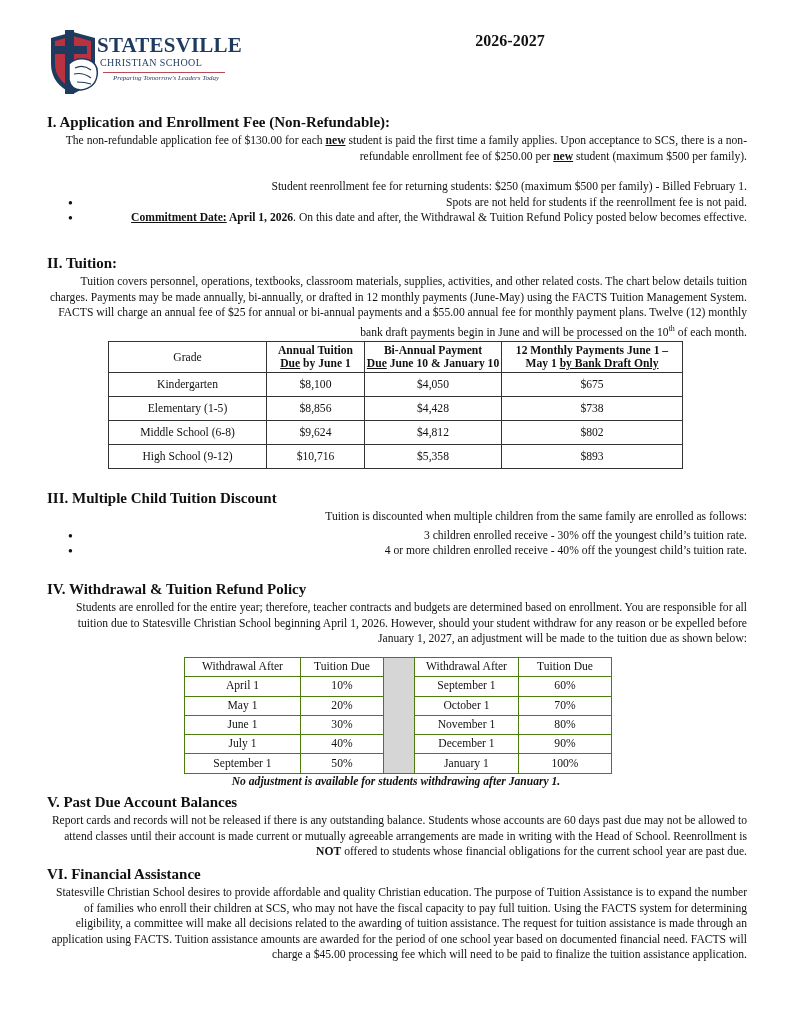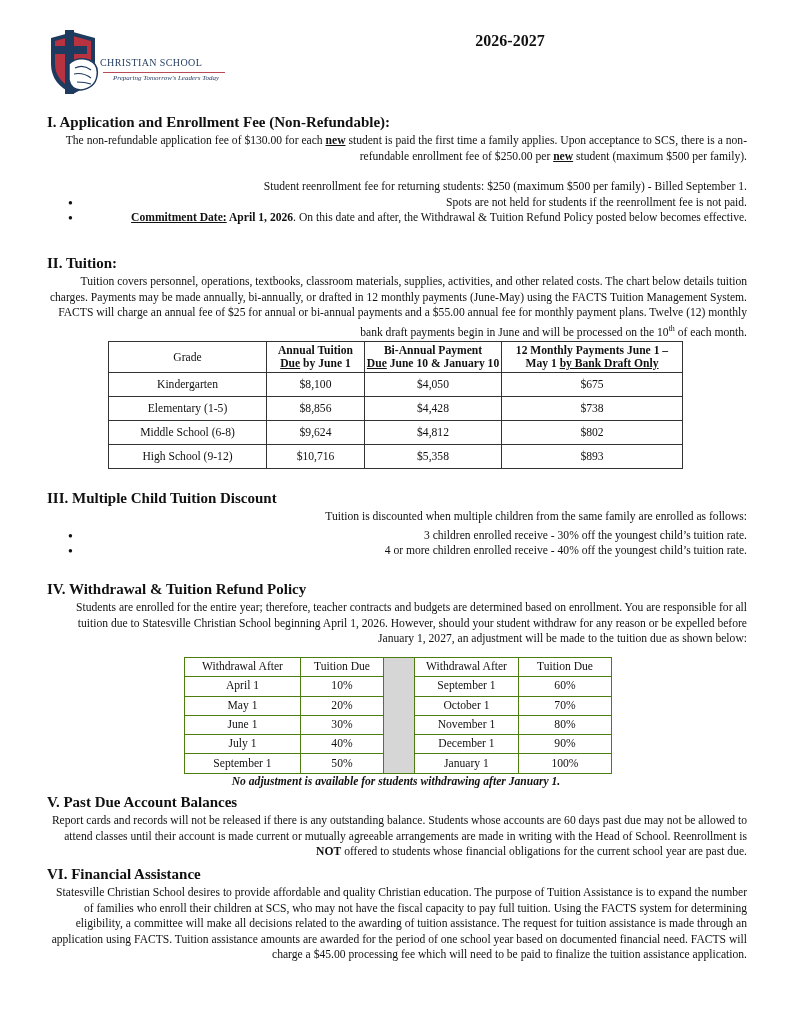--- a/index.html
+++ b/index.html
@@ -53,33 +53,34 @@
 
   <div class="logo">
     <svg width="52" height="66" viewBox="0 0 52 66">
       <path d="M4 8 L26 2 L48 8 L48 34 Q48 54 26 64 Q4 54 4 34 Z" fill="#1f3a5f"></path>
       <path d="M8 11 L26 6 L44 11 L44 34 Q44 50 26 59 Q8 50 8 34 Z" fill="#b8323f"></path>
       <rect x="18" y="0" width="9" height="64" fill="#1f3a5f"></rect>
       <rect x="4" y="16" width="36" height="8" fill="#1f3a5f"></rect>
       <path d="M22 34 Q30 26 42 30 Q52 34 50 46 Q48 58 34 60 Q24 60 22 50 Z" fill="#ffffff" stroke="#1f3a5f" stroke-width="1.5"></path>
       <path d="M28 38 Q36 34 44 40 M27 44 Q36 42 44 48 M30 52 Q38 52 44 54" stroke="#1f3a5f" stroke-width="1.2" fill="none"></path>
     </svg>
+    <div class="logo-name">STATESVILLE</div>
     <div class="logo-sub">CHRISTIAN SCHOOL</div>
     <div class="logo-rule"></div>
     <div class="logo-tag">Preparing Tomorrow's Leaders Today</div>
   </div>
 
   <div class="title-block">
     <div>2026-2027</div>
   </div>
 
   <div class="section" style="top:113px;">
     <div class="sec-heading">I. Application and Enrollment Fee (Non-Refundable):</div>
     <p><span>The non-refundable application fee of $130.00 for each </span><u class="b">new</u><span> student is paid the first time a family applies. Upon acceptance to SCS, there is a non-refundable enrollment fee of $250.00 per </span><u class="b">new</u><span> student (maximum $500 per family).</span></p>
-    <p style="margin-top:15px;">Student reenrollment fee for returning students: $250 (maximum $500 per family) - Billed September 1.</p>
+    <p style="margin-top:15px;">Student reenrollment fee for returning students: $250 (maximum $500 per family) - Billed February 1.</p>
     <ul class="bullets">
       <li>Spots are not held for students if the reenrollment fee is not paid.</li>
       <li><u class="b">Commitment Date:</u><b> April 1, 2026</b><span>. On this date and after, the Withdrawal &amp; Tuition Refund Policy posted below becomes effective.</span></li>
     </ul>
   </div>
 
   <div class="section justify" style="top:254px;">
     <div class="sec-heading">II. Tuition:</div>
     <p><span>Tuition covers personnel, operations, textbooks, classroom materials, supplies, activities, and other related costs. The chart below details tuition charges. Payments may be made annually, bi-annually, or drafted in 12 monthly payments (June-May) using the FACTS Tuition Management System. FACTS will charge an annual fee of $25 for annual or bi-annual payments and a $55.00 annual fee for monthly payment plans. Twelve (12) monthly bank draft payments begin in June and will be processed on the 10</span><sup style="font-size:8px;">th</sup><span> of each month.</span></p>
   </div>

